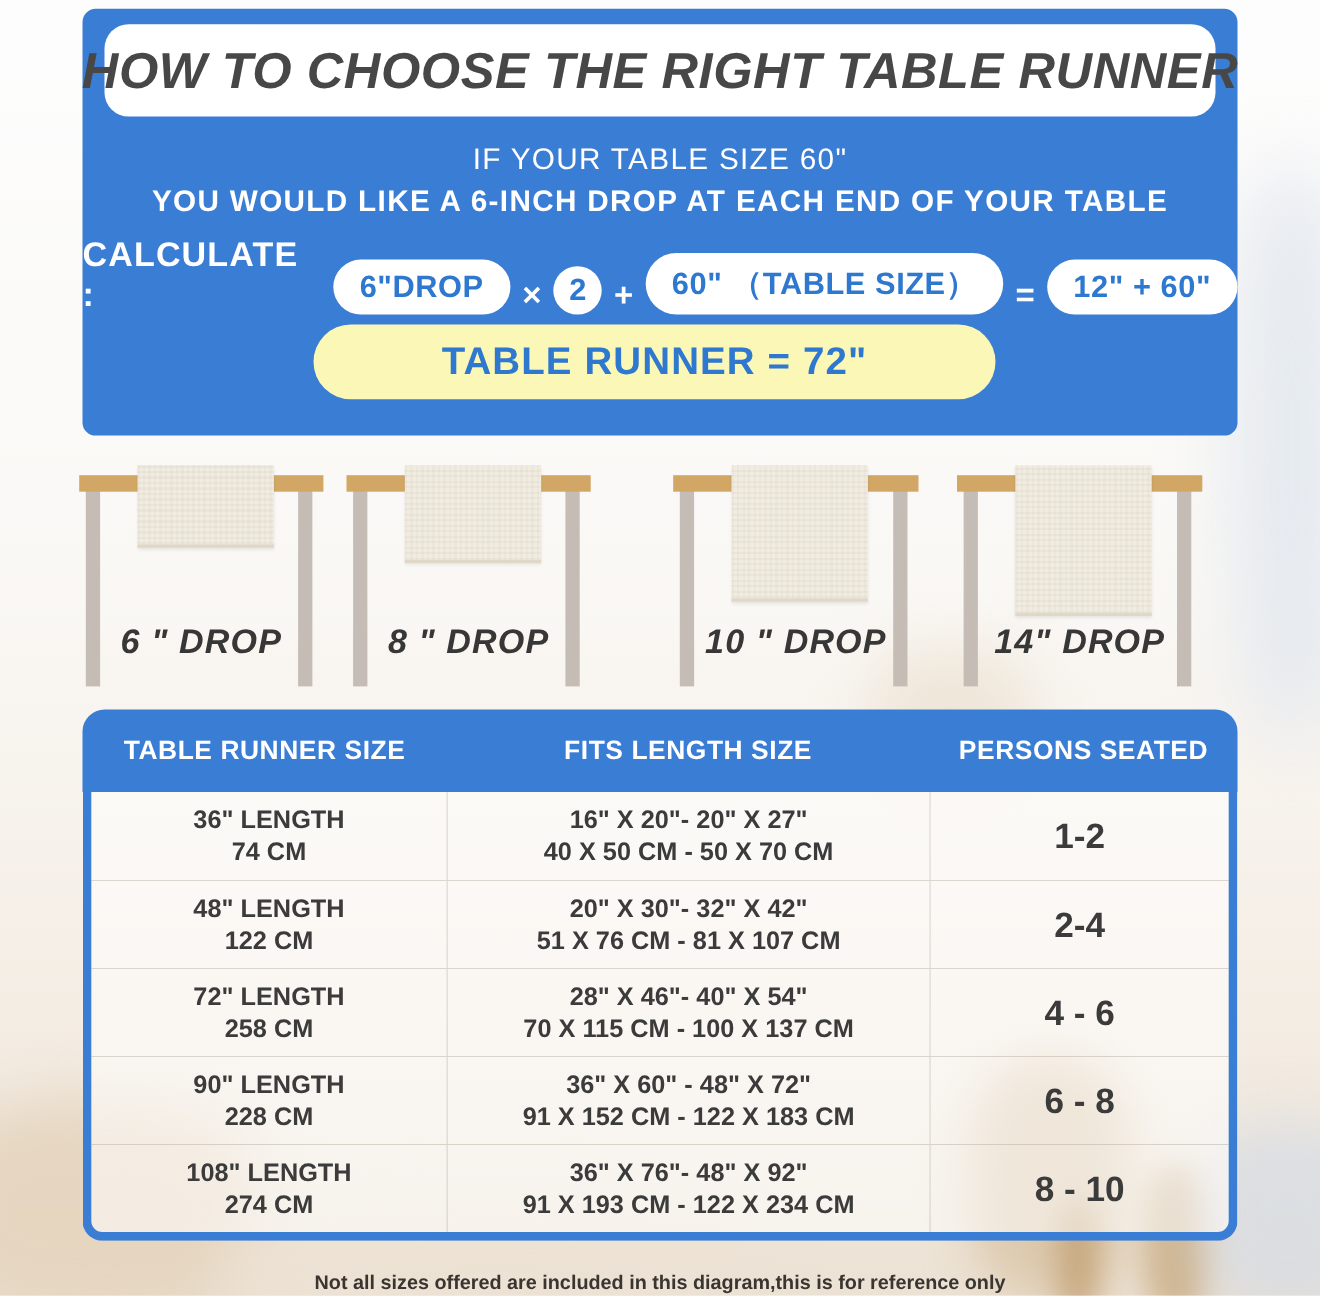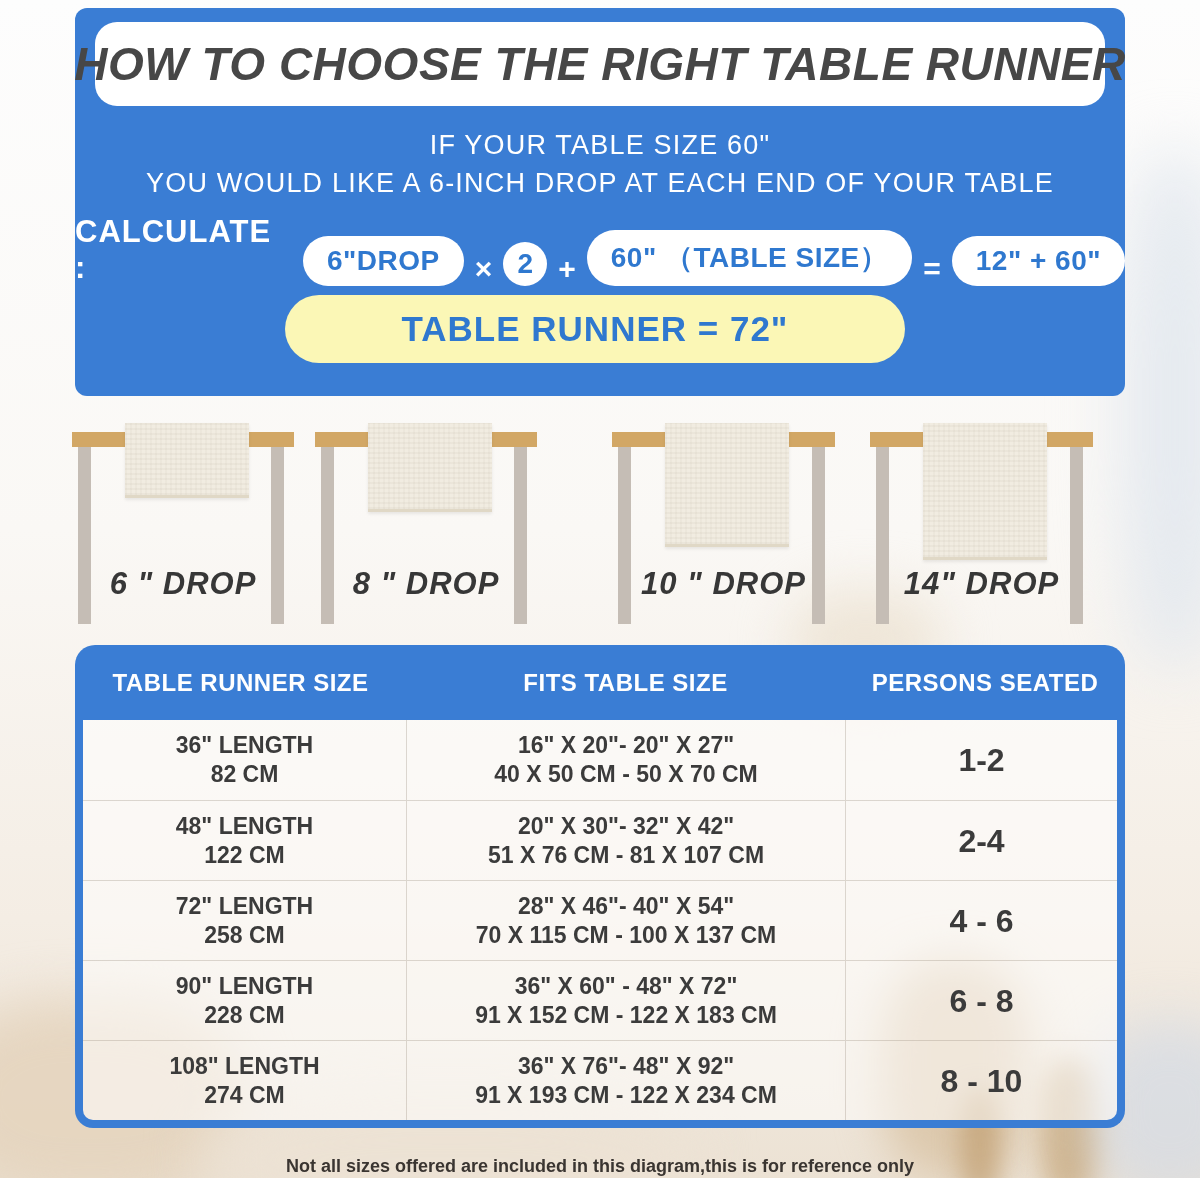--- a/index.html
+++ b/index.html
@@ -26,21 +26,21 @@
   
   .top-panel{position:absolute;left:75px;top:8px;width:1050px;height:388px;
     background:#3a7dd4;border-radius:12px;}
   .title-banner{position:absolute;left:20px;right:20px;top:14px;height:84px;
     background:#fff;border-radius:22px;display:flex;align-items:center;justify-content:center;}
   .title-banner h1{margin:0;font-size:46px;font-weight:800;font-style:italic;
     color:#474747;letter-spacing:.5px;white-space:nowrap;}
   .sub{position:absolute;left:0;right:0;text-align:center;color:#fff;
     font-size:27px;letter-spacing:1.2px;font-weight:400;}
   .sub1{top:122px;}
-  .sub2{top:160px;}
+  .sub2{top:160px;font-weight:bold;}
   .calc-row{position:absolute;left:0;right:0;top:220px;height:58px;
     display:flex;align-items:flex-end;justify-content:center;gap:11px;}
   .calc-label{color:#fff;font-weight:800;font-size:31px;letter-spacing:1px;}
   .pill{background:#fff;color:#2f78cf;font-weight:800;font-size:28px;
     padding:9px 24px;border-radius:30px;white-space:nowrap;letter-spacing:.5px;}
   .op{color:#fff;font-weight:800;font-size:30px;}
   .circle{width:44px;height:44px;border-radius:50%;background:#fff;color:#2f78cf;
     font-weight:800;font-size:28px;display:flex;align-items:center;justify-content:center;}
   .result-pill{position:absolute;left:210px;top:287px;width:620px;height:68px;
     background:#fbf7b6;border-radius:36px;display:flex;align-items:center;justify-content:center;
@@ -152,29 +152,29 @@
       <div class="leg left"></div>
       <div class="leg right"></div>
       <div class="runner"></div>
       <figcaption>14" DROP</figcaption>
     </figure>
   </section>
 
   <section class="size-panel">
     <div class="chart-header">
       <div class="hcell">TABLE RUNNER SIZE</div>
-      <div class="hcell">FITS TABLE SIZE</div>
+      <div class="hcell">FITS LENGTH SIZE</div>
       <div class="hcell">PERSONS SEATED</div>
     </div>
     <div class="chart-body">
 
       <div class="trow">
         <div class="tcell">
           <span>36" LENGTH</span>
-          <span>82 CM</span>
+          <span>74 CM</span>
         </div>
         <div class="tcell">
           <span>16" X 20"- 20" X 27"</span>
           <span>40 X 50 CM - 50 X 70 CM</span>
         </div>
         <div class="tcell">
           <span class="persons">1-2</span>
         </div>
       </div>
 

